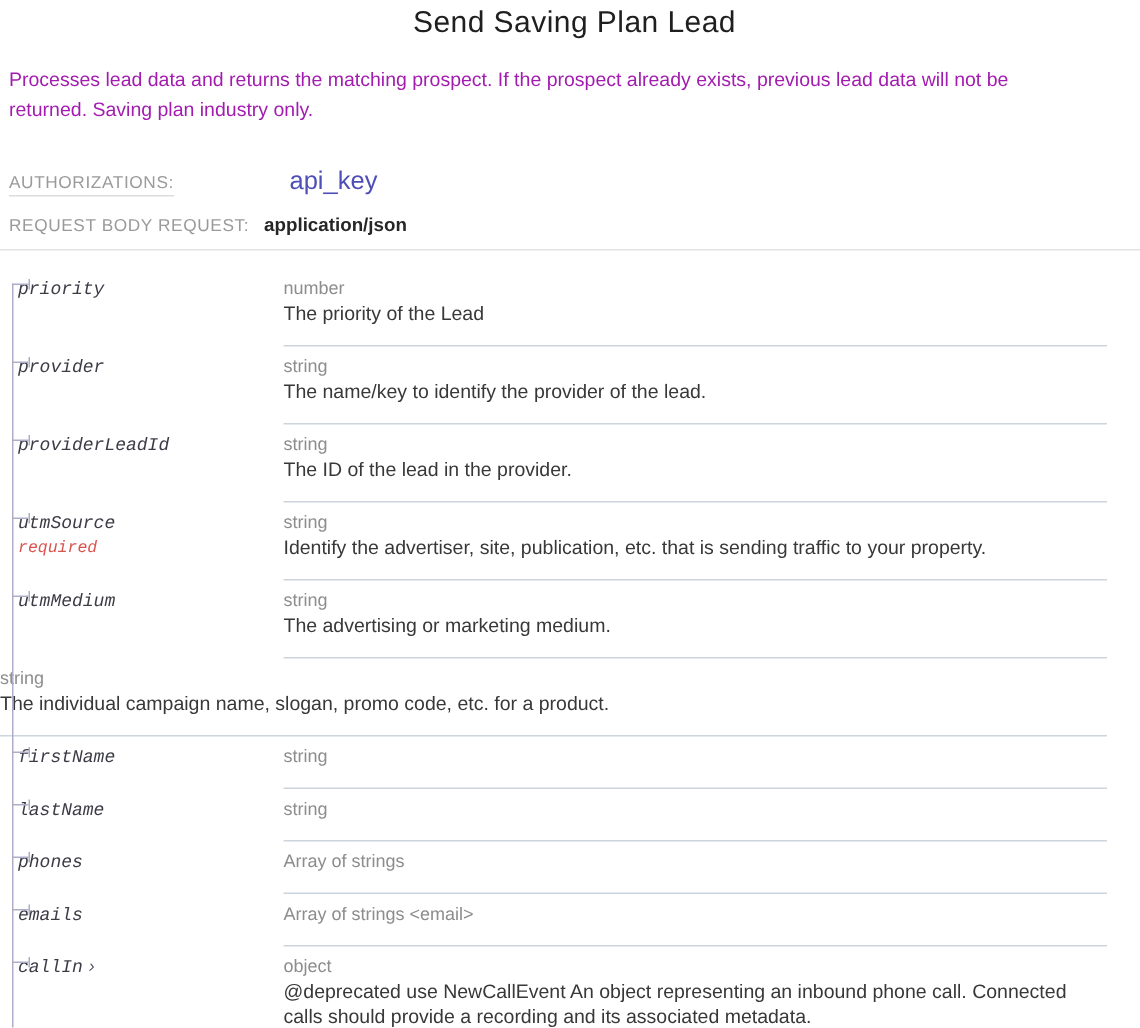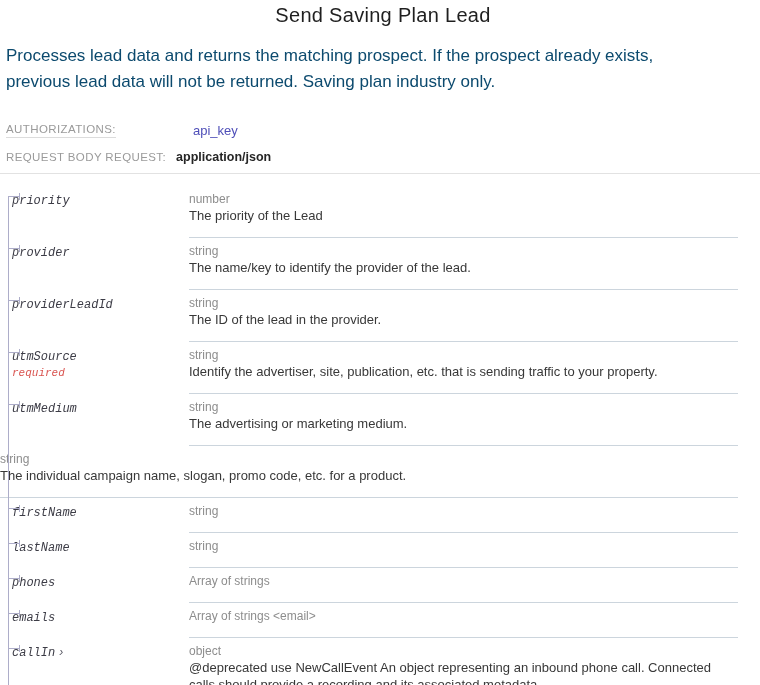--- a/index.html
+++ b/index.html
@@ -15,34 +15,34 @@
   
   .title {
     margin: 0 0 0 6px;
     font-size: 20px; font-weight: 400; color: #1f1f1f;
     letter-spacing: 0.3px;
     text-align: center;
   }
   .description {
     margin: 16px 20px 0 6px;
     width: 707px;
-    font-size: 17px; line-height: 1.5; color: #0c4a6e;
+    font-size: 13px; line-height: 1.5; color: #a21caf;
   }
 
   
   .auth-row { display: flex; align-items: flex-end; margin: 29px 0 0 6px; }
   .auth-label {
     width: 187px; flex: 0 0 187px;
     font-size: 11.5px; color: #9a9a9a; letter-spacing: 0.4px;
   }
   .auth-label .underlined {
     display: inline-block; border-bottom: 1px solid #dcdcdc; padding-bottom: 2px;
   }
   .auth-value {
-    font-size: 13px; color: #4e4eb8; text-decoration: none; cursor: pointer;
+    font-size: 17px; color: #4e4eb8; text-decoration: none; cursor: pointer;
   }
   .schema-row { display: flex; align-items: baseline; margin: 12px 0 0 6px; }
   .schema-label { font-size: 11.5px; color: #9a9a9a; letter-spacing: 0.4px; margin-right: 10px; }
   .schema-value { font-size: 12.5px; font-weight: 700; color: #262626; }
 
   .top-divider { margin-top: 9px; border-bottom: 1px solid #e2e2e2; width: 100%; }
 
   
   .rows { position: relative; margin-top: 12px; }
   .rows::before {                 

